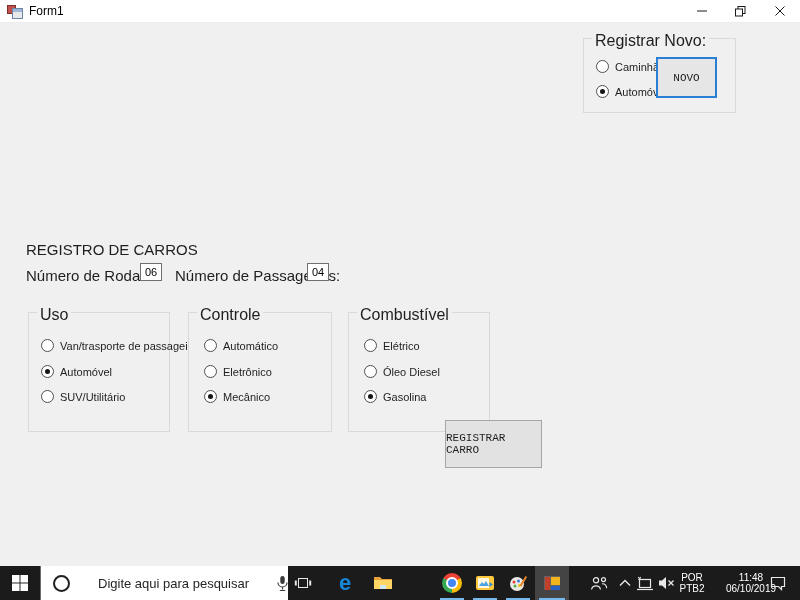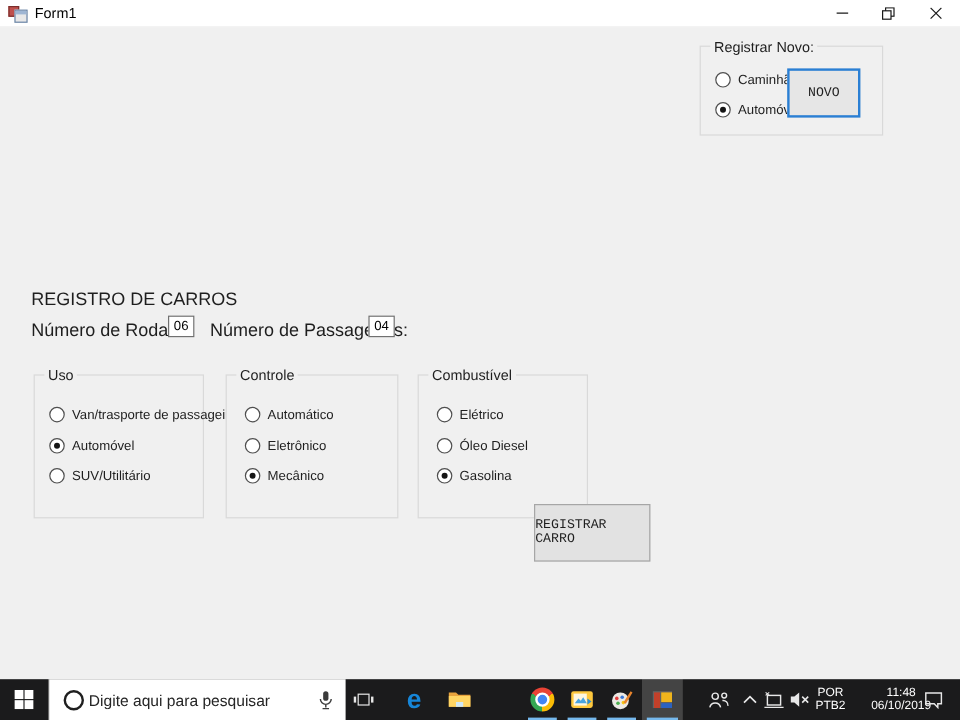--- a/index.html
+++ b/index.html
@@ -14,42 +14,42 @@
   .app-ico .red{position:absolute;left:0;top:1px;width:7px;height:7px;background:#c0504d;border:1px solid #7b2e2c;}
   .app-ico .win{position:absolute;left:5px;top:4px;width:9px;height:9px;background:#e8e8e8;border:1px solid #6b86a8;}
   .app-ico .win::before{content:"";position:absolute;left:0;top:0;width:100%;height:3px;background:#9 db;background:#9fb6d4;}
   .title-text{position:absolute;left:29px;top:4px;font-size:12px;color:#000;}
   .win-btn{position:absolute;top:0;width:39px;height:22px;display:flex;align-items:center;justify-content:center;}
   .win-btn.min{left:682px;} .win-btn.max{left:721px;} .win-btn.close{left:760px;}
 
   
   .groupbox{position:absolute;border:1px solid #d9d9d9;background:#f0f0f0;}
   .groupbox .gb-title{position:absolute;top:-7px;left:8px;background:#f0f0f0;padding:0 3px;
-            font-size:12px;color:#1e1e1e;white-space:nowrap;}
+            font-size:16px;color:#1e1e1e;white-space:nowrap;}
   .radio-row{position:absolute;display:flex;align-items:center;gap:6px;font-size:11px;color:#1e1e1e;
              white-space:nowrap;cursor:default;}
   .radio{width:11px;height:11px;border:1px solid #4f4f4f;border-radius:50%;background:#fff;
          position:relative;flex:0 0 auto;}
   .radio.checked::after{content:"";position:absolute;left:2.5px;top:2.5px;width:5px;height:5px;
          border-radius:50%;background:#151515;}
   .lbl{position:absolute;font-size:15px;color:#1e1e1e;white-space:nowrap;}
   .tbox{position:absolute;width:20px;height:16px;border:1px solid #707070;background:#fff;
         font-family:"Liberation Sans",sans-serif;font-size:11px;text-align:center;padding:0;color:#000;margin-left:37px;}
   .btn{position:absolute;background:#e2e2e2;border:1px solid #a6a6a6;font-size:11px;color:#1e1e1e;
        display:flex;align-items:center;justify-content:center;cursor:default;font-family:Liberation Mono, monospace;}
   .btn.focused{border:2px solid #2a7fd4;background:#e6e6e6;}
 
   
   .taskbar{position:absolute;left:0;top:566px;width:800px;height:34px;background:#1b1b1c;}
   .tb-item{position:absolute;top:0;height:34px;display:flex;align-items:center;justify-content:center;}
   .start{left:0;width:40px;}
   .searchbox{position:absolute;left:40px;top:0;width:247px;height:34px;background:#ffffff;
              display:flex;align-items:center;border-left:1px solid #6c6c6c;}
   .search-ring{width:13px;height:13px;border:2px solid #1f1f1f;border-radius:50%;margin-left:12px;flex:0 0 auto;}
-  .searchbox input{border:none;outline:none;flex:1;margin-left:2px;font-size:13px;color:#252525;
+  .searchbox input{border:none;outline:none;flex:1;margin-left:26px;font-size:13px;color:#252525;
              font-family:"Liberation Sans",sans-serif;background:transparent;}
   .searchbox input::placeholder{color:#252525;opacity:1;}
   .mic{margin-right:10px;flex:0 0 auto;}
   .underline{position:absolute;left:4px;right:4px;bottom:0;height:2px;background:#76b9ed;}
   .tb-item.active{background:rgba(255,255,255,0.18);}
   .edge-e{color:#1686d8;font-weight:bold;font-size:22px;line-height:20px;}
   .chrome-icon{width:20px;height:20px;border-radius:50%;position:relative;
      background:conic-gradient(from -60deg,#ea4335 0 120deg,#fbbc05 0 240deg,#34a853 0 360deg);}
   .chrome-icon::after{content:"";position:absolute;left:4px;top:4px;width:12px;height:12px;border-radius:50%;
      background:#4285f4;border:2px solid #fff;box-sizing:border-box;}

